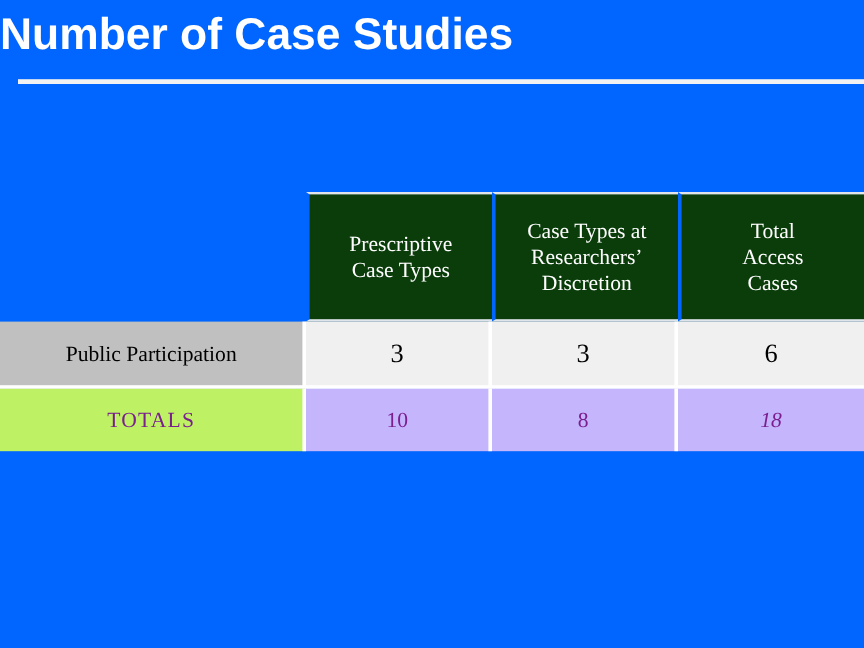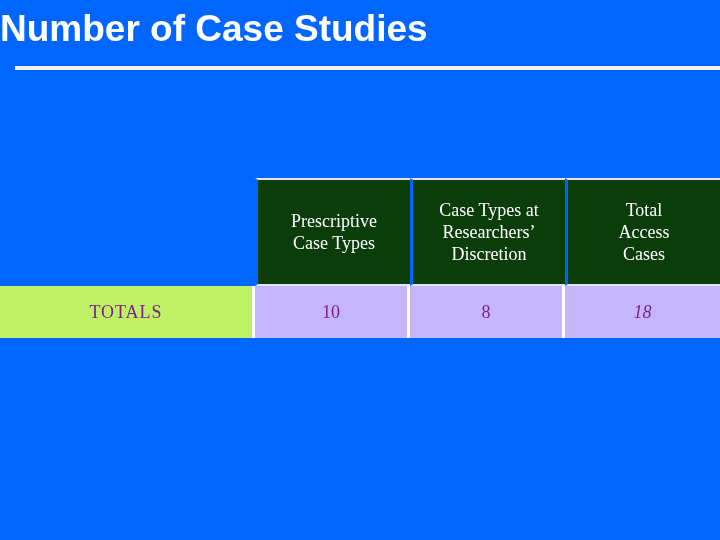--- a/index.html
+++ b/index.html
@@ -36,21 +36,21 @@
     top: 66px;
     width: 705px;
     height: 4px;
     background: #f2f2f2;
   }
 
   
   #case-table {
     position: absolute;
     left: 0;
-    top: 178px;
+    top: 160px;
     width: 720px;
     border-collapse: separate;
     border-spacing: 0;
     table-layout: fixed;
   }
   #case-table td,
   #case-table th {
     padding: 0;
     margin: 0;
     vertical-align: middle;
@@ -150,19 +150,25 @@
       </th>
       <th class="hdr-cell last">
         <div>Total</div>
         <div>Access</div>
         <div>Cases</div>
       </th>
     </tr>
   </thead>
   <tbody>
     <tr>
+      <td class="row-label">Public Participation</td>
+      <td class="row-data">3</td>
+      <td class="row-data">3</td>
+      <td class="row-data last">6</td>
+    </tr>
+    <tr>
       <td class="tot-label">TOTALS</td>
       <td class="tot-data">10</td>
       <td class="tot-data">8</td>
       <td class="tot-data last">18</td>
     </tr>
   </tbody>
 </table>
 
 </body></html>

